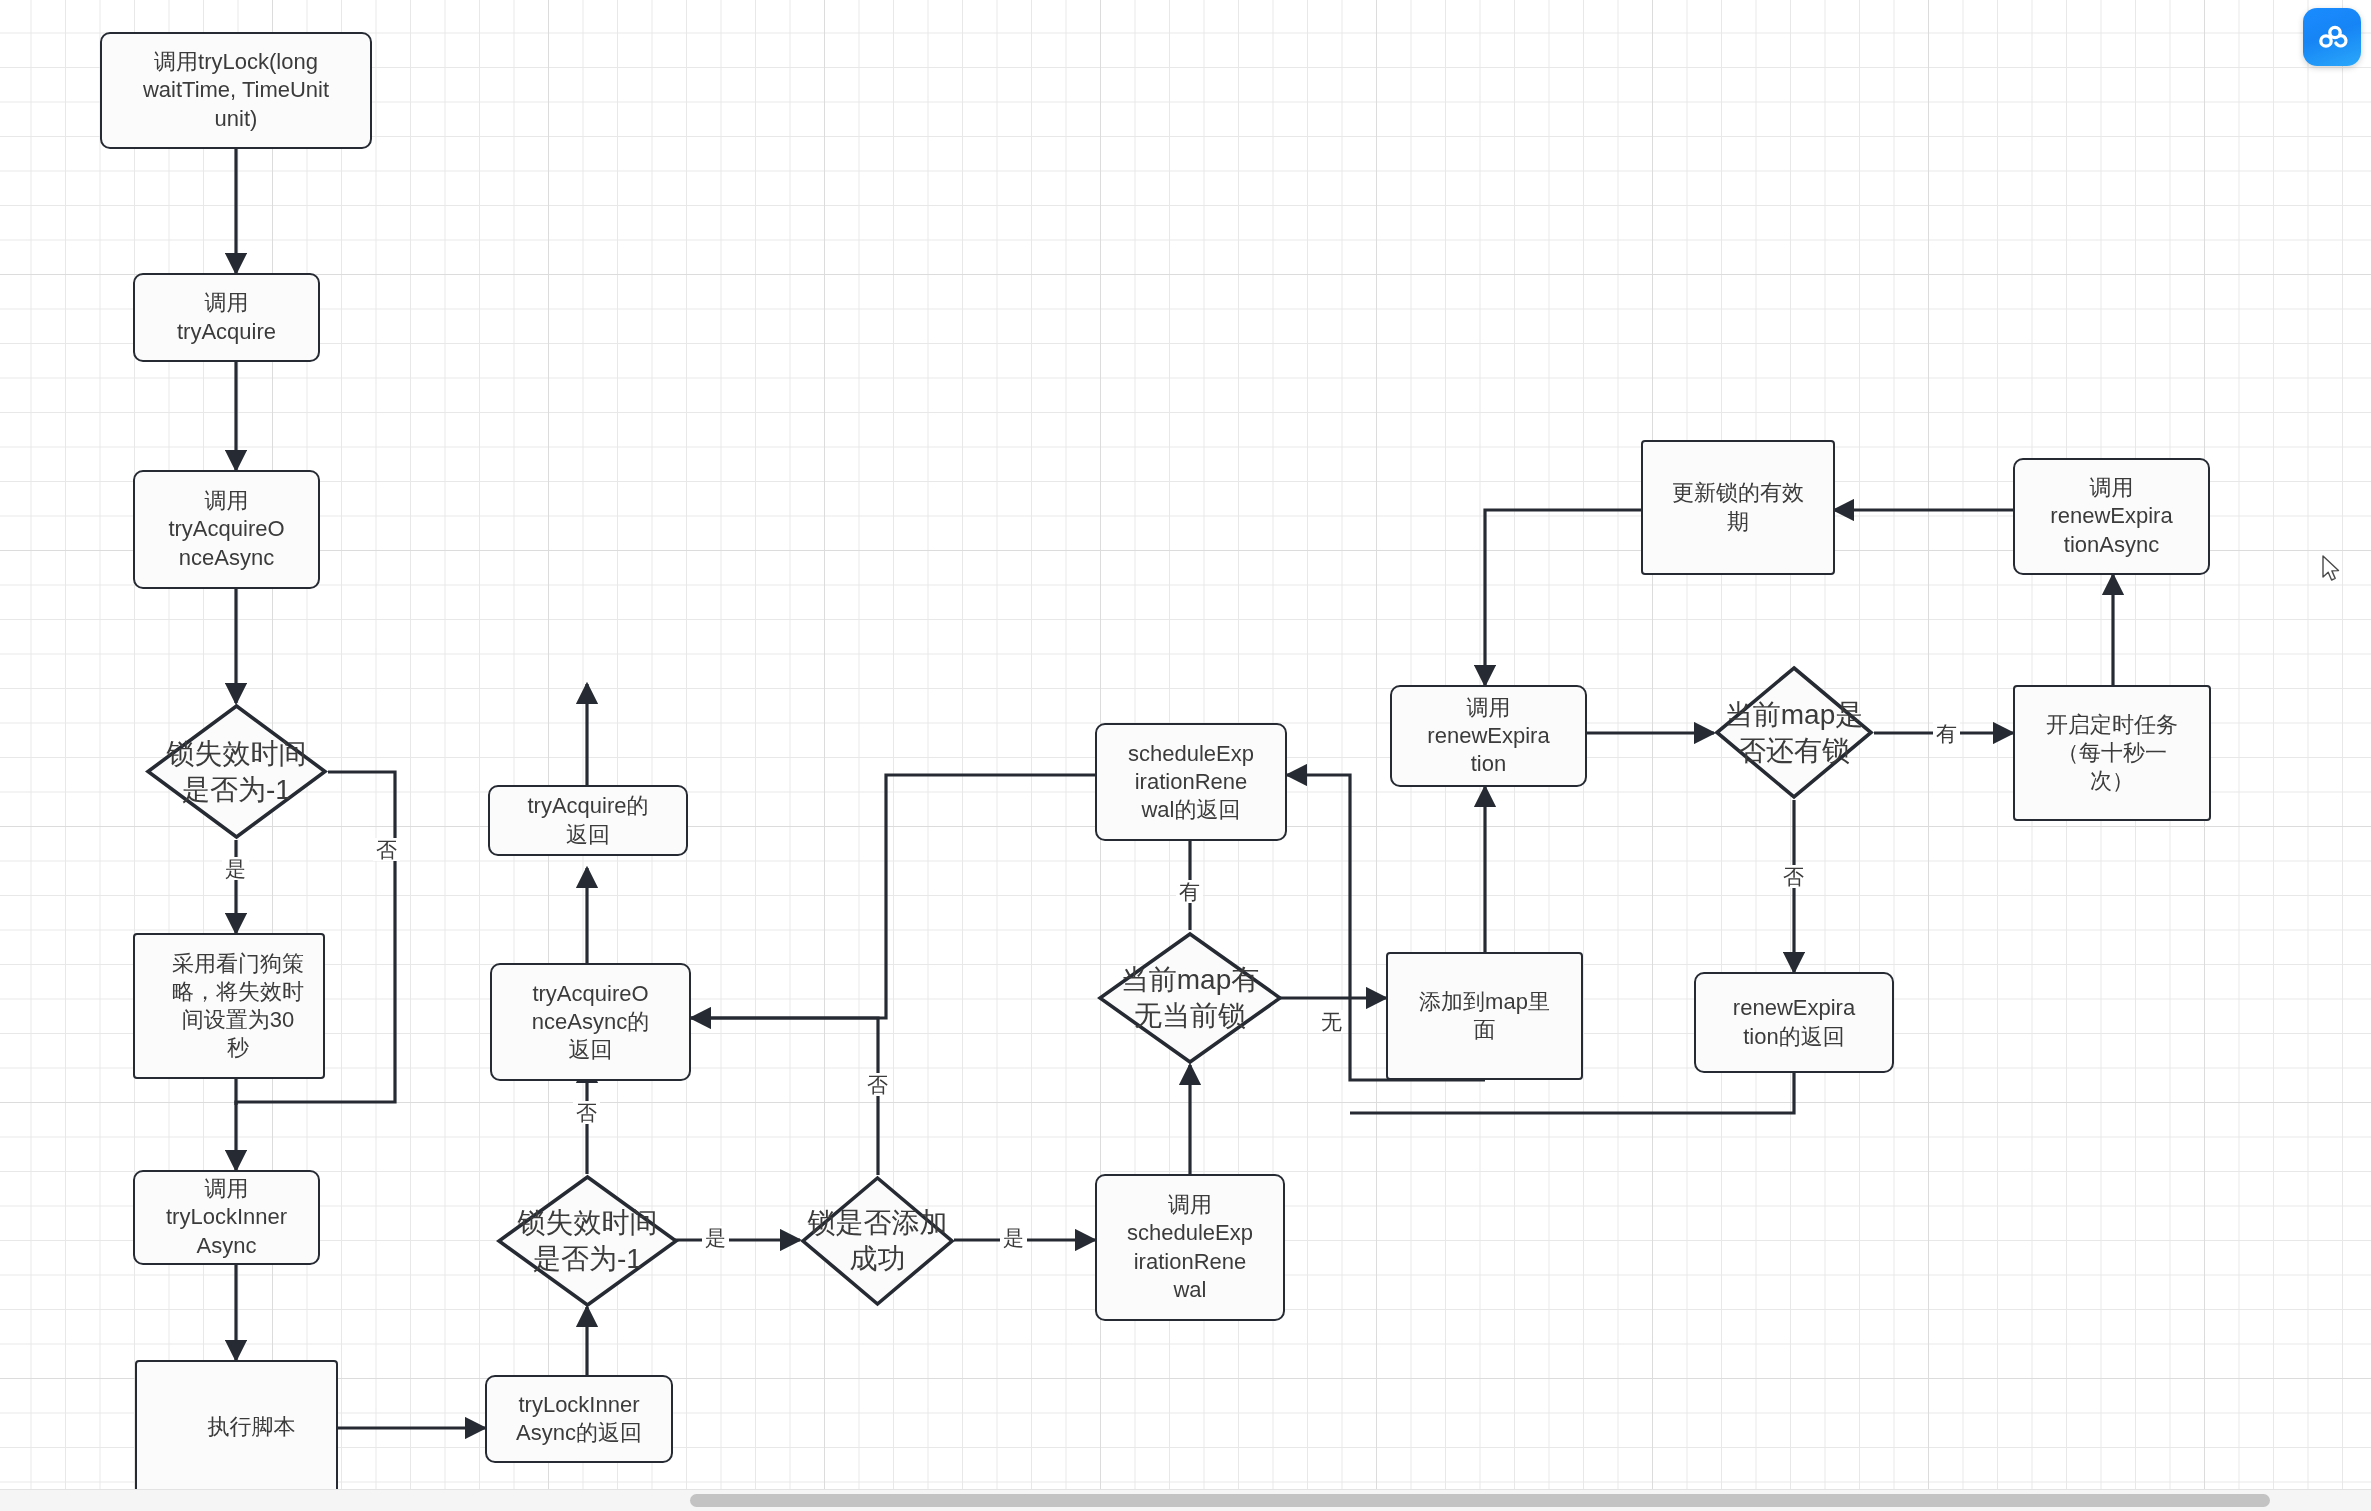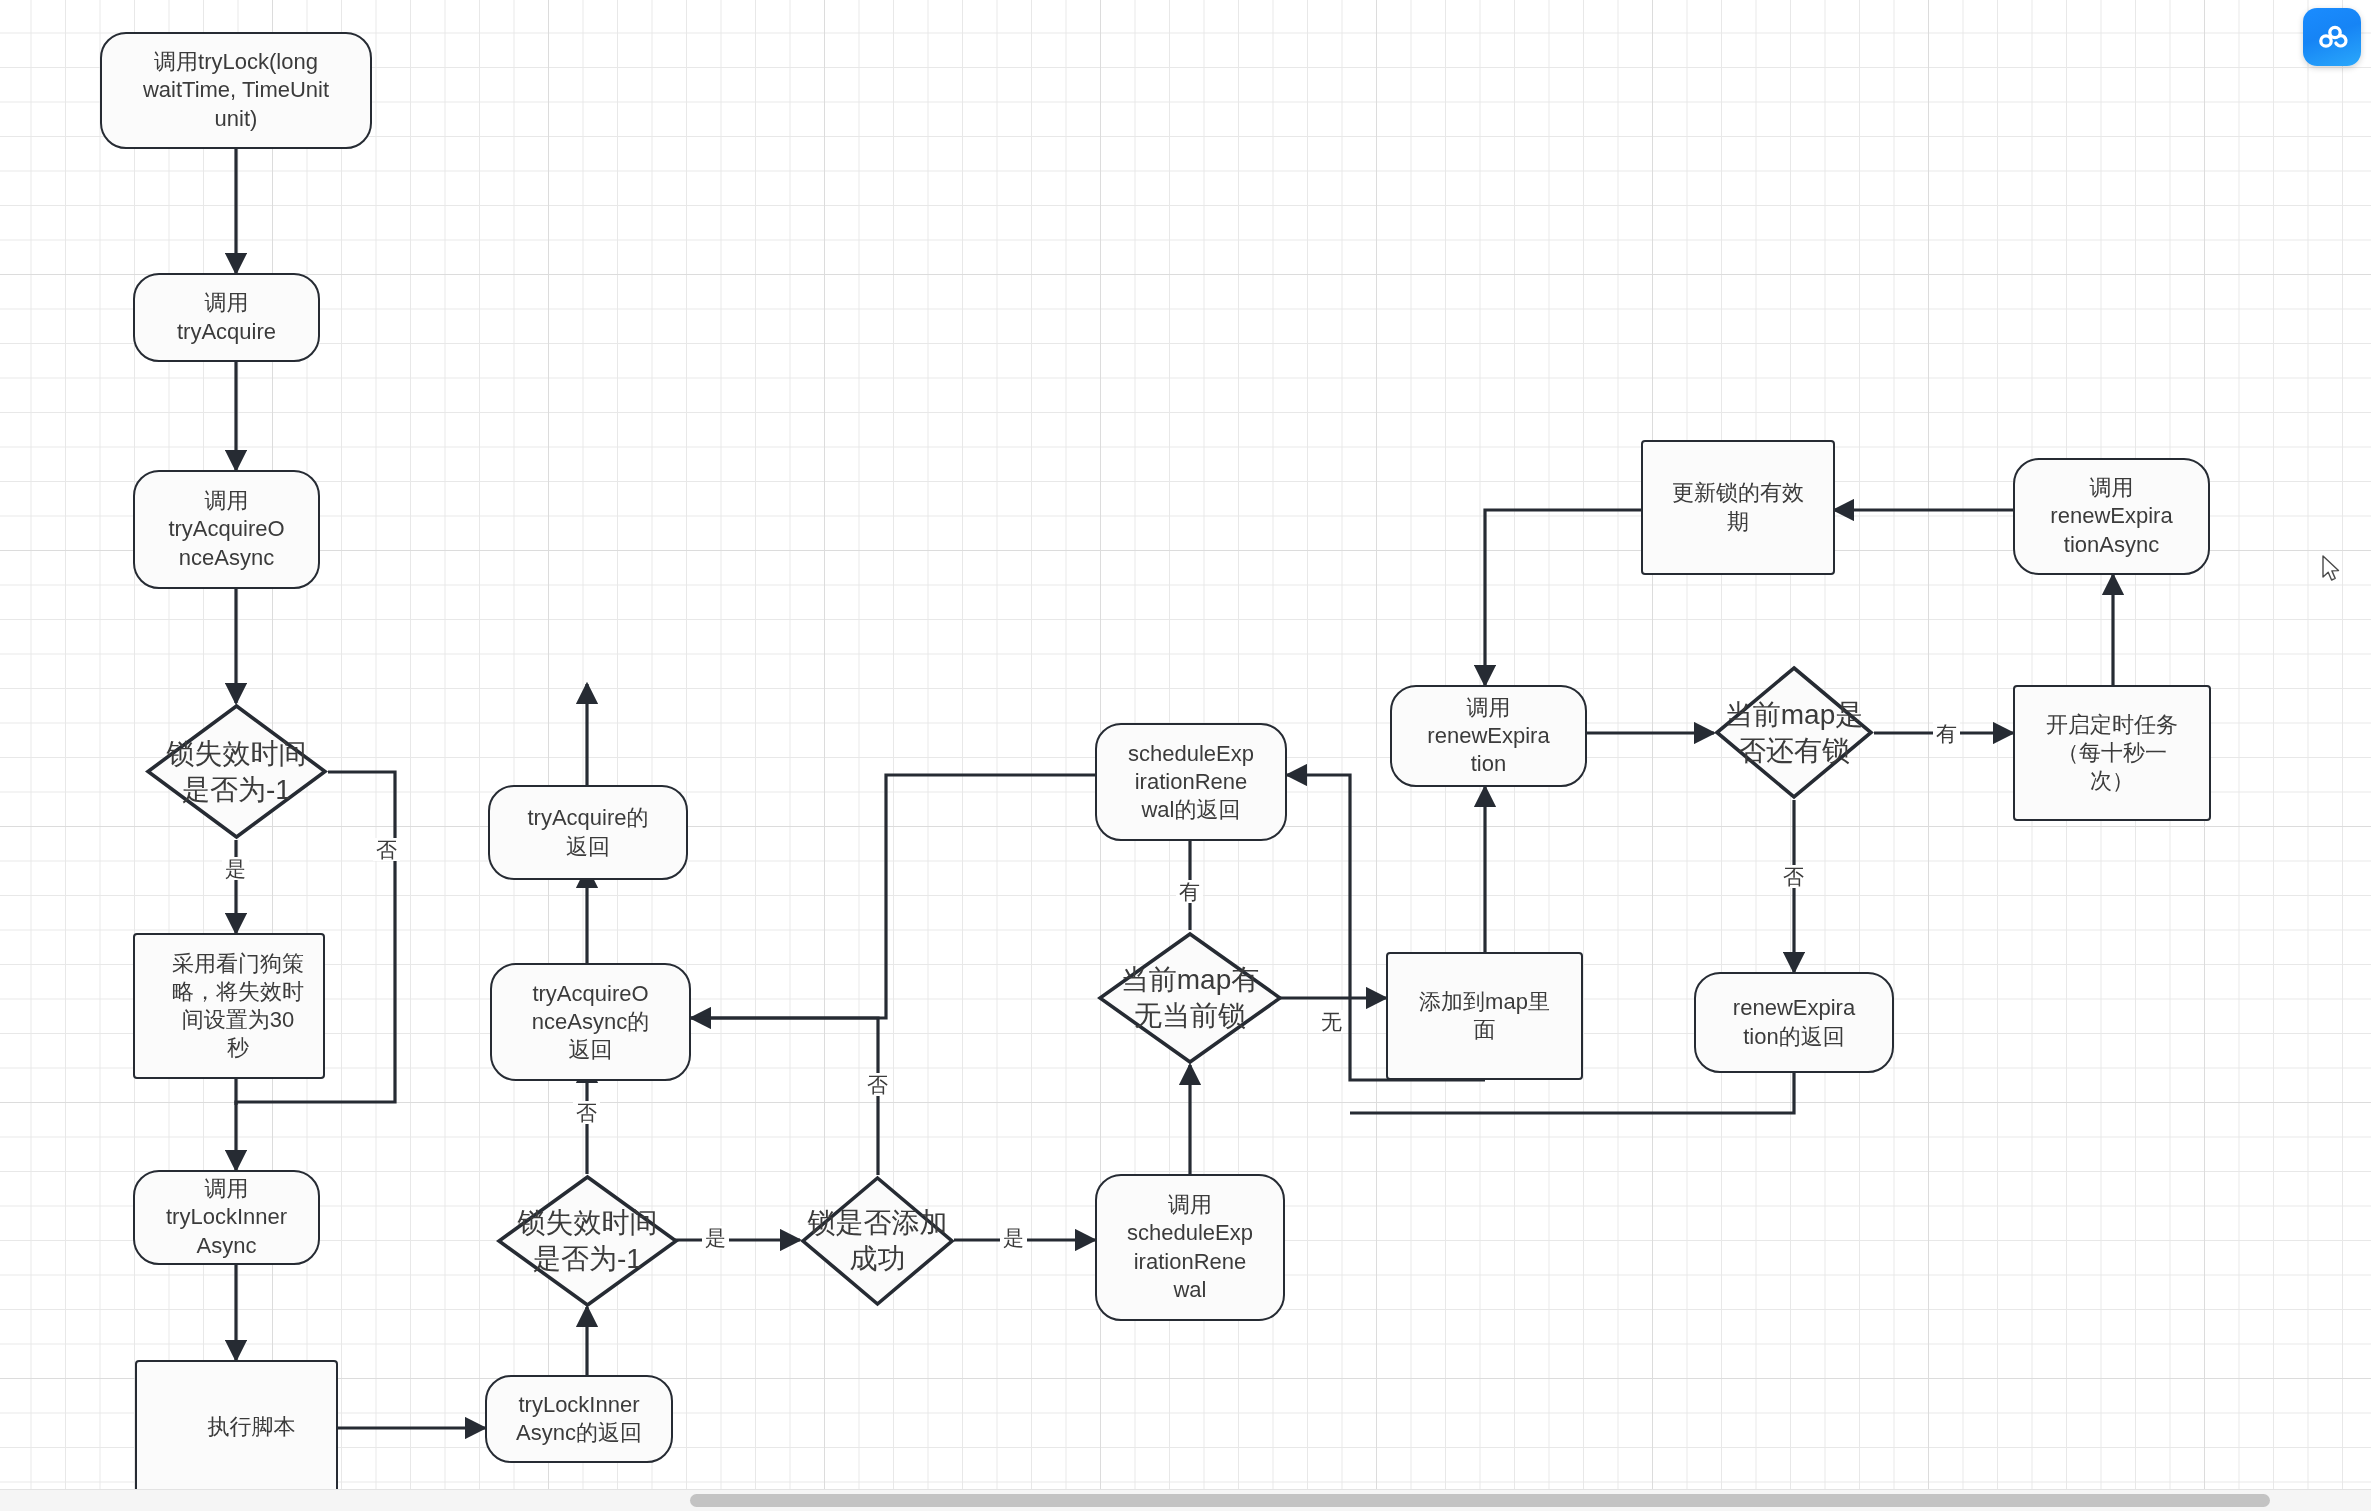--- a/index.html
+++ b/index.html
@@ -56,21 +56,21 @@
     text-align: center;
     background: #fbfbfb;
     border: 2.5px solid #262b33;
     color: #3b3b3b;
     font-size: 22px;
     line-height: 1.28;
     padding: 2px 6px;
     white-space: pre-line;
     z-index: 3;
   }
-  .node.round { border-radius: 26px; }
+  .node.round { border-radius: 10px; }
   .node.rect  { border-radius: 4px; }
 
   .diamond {
     position: absolute;
     z-index: 3;
   }
   .diamond .dshape {
     position: absolute;
     inset: 0;
   }
@@ -253,21 +253,21 @@
       <polygon points="91.5,3 180,67 91.5,131 3,67" fill="#fbfbfb" stroke="#262b33" stroke-width="3.6"></polygon>
     </svg>
     <div class="dlabel">锁失效时间
 是否为-1</div>
   </div>
 
   <div class="node round" style="left:490px; top:963px; width:201px; height:118px;">tryAcquireO
 nceAsync的
 返回</div>
 
-  <div class="node round" style="left:488px; top:785px; width:200px; height:95px;">tryAcquire的
+  <div class="node round" style="left:488px; top:785px; width:200px; height:71px;">tryAcquire的
 返回</div>
 
 
   <div class="diamond" style="left:800px; top:1175px; width:155px; height:132px;">
     <svg class="dshape" viewBox="0 0 155 132" xmlns="http://www.w3.org/2000/svg">
       <polygon points="77.5,3 152,66 77.5,129 3,66" fill="#fbfbfb" stroke="#262b33" stroke-width="3.6"></polygon>
     </svg>
     <div class="dlabel">锁是否添加
 成功</div>
   </div>

